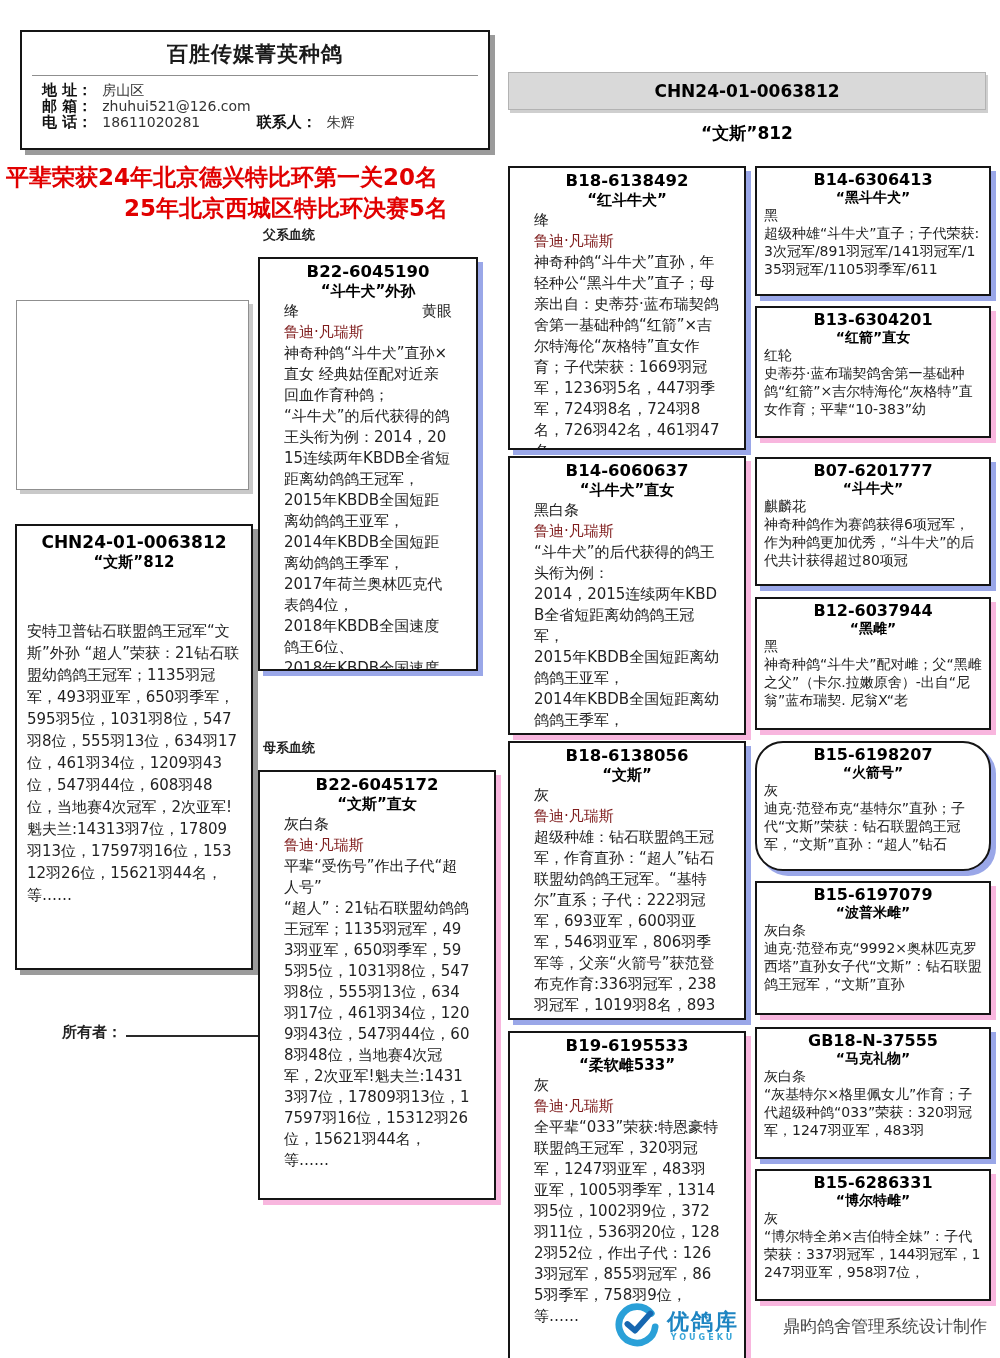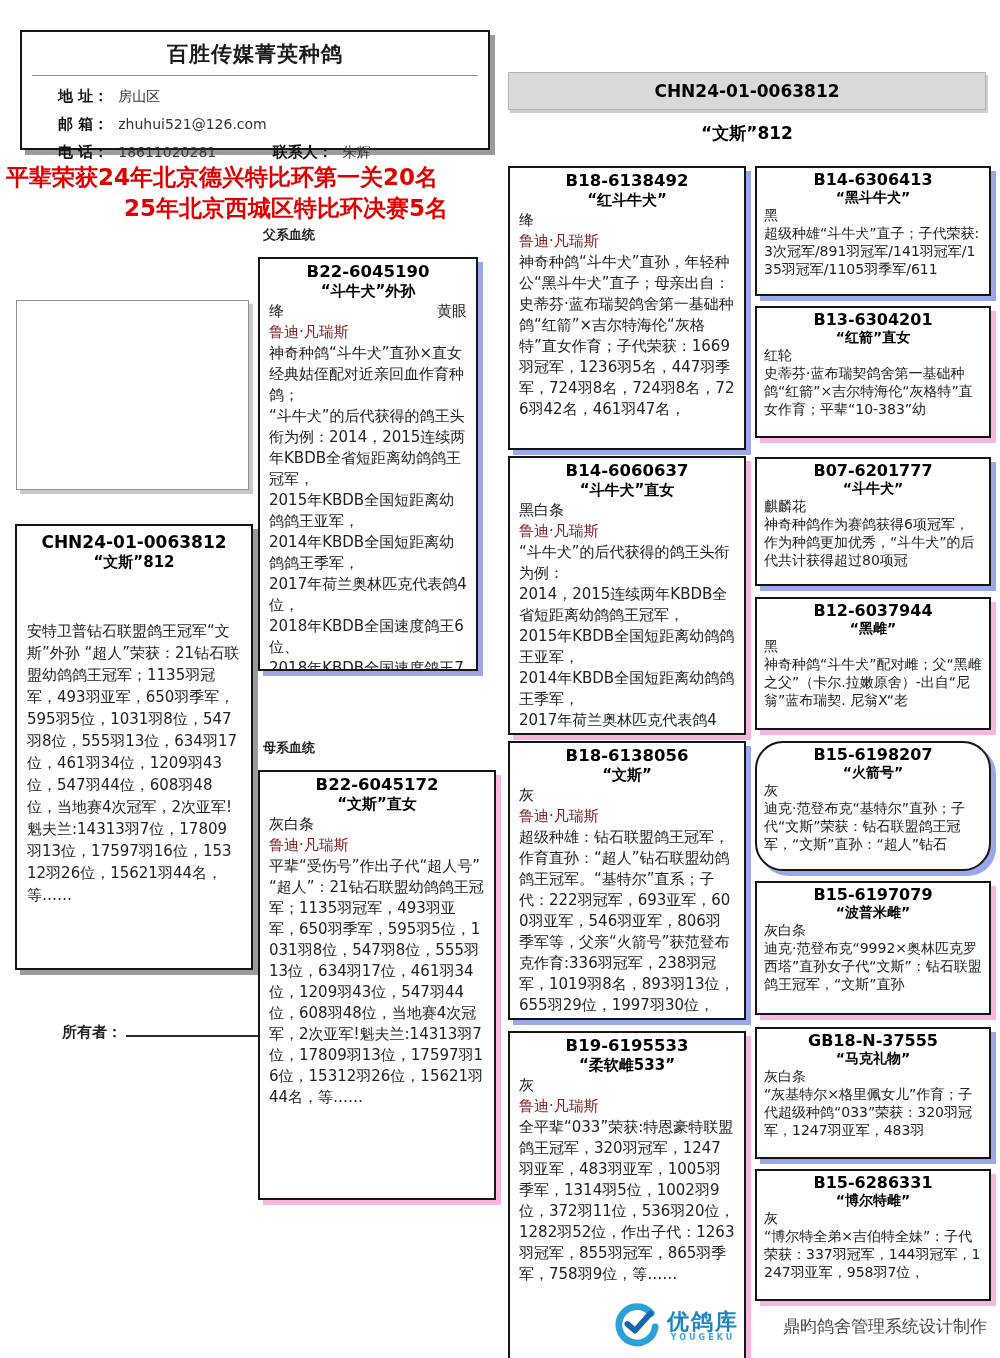--- a/index.html
+++ b/index.html
@@ -4,40 +4,40 @@
 <style>
   html,body{margin:0;padding:0;background:#fff;}
   .page{position:relative;width:1000px;height:1358px;background:#ffffff;
         font-family:"DejaVu Sans",sans-serif;color:#1a1a1a;overflow:hidden;}
 
   
   .loft-card{position:absolute;left:20px;top:30px;width:466px;height:116px;background:#fff;
              border:2px solid #151515;box-shadow:5px 5px 0 #9b9b9b;}
   .loft-title{text-align:center;font-size:21px;font-weight:bold;padding-top:8px;letter-spacing:1px;}
   .loft-divider{border:none;border-top:1px solid #8f8f8f;margin:7px 10px 6px;}
-  .loft-row{padding-left:36px;font-size:14px;line-height:28px;color:#2a2a2a;}
+  .loft-row{padding-left:20px;font-size:14px;line-height:16px;color:#2a2a2a;}
   .loft-row .lbl{font-weight:bold;font-size:15px;color:#111;}
   .loft-row .val{margin-left:10px;color:#333;}
   .contact-lbl{margin-left:52px;}
 
   
   .honors{position:absolute;left:6px;top:162px;width:494px;color:#e10000;
           font-weight:bold;font-size:23px;line-height:31px;}
   .honors .l2{padding-left:118px;}
 
   .section-label{position:absolute;font-size:13px;font-weight:bold;color:#222;}
   #sire-label{left:263px;top:226px;}
   #dam-label{left:263px;top:739px;}
 
   .photo-box{position:absolute;left:16px;top:300px;width:231px;height:188px;
              border:1px solid #8f8f8f;background:#fff;box-shadow:4px 4px 0 #c9c9c9;}
 
   
   .pbox{position:absolute;box-sizing:border-box;background:#fff;border:2px solid #151515;
-        padding:2px 9px 4px;overflow:hidden;font-size:15px;}
+        padding:2px 24px 4px;overflow:hidden;font-size:15px;}
   .pbox.sire{box-shadow:5px 5px 0 #9aa7e8;}
   .pbox.dam{box-shadow:5px 5px 0 #f8b6de;}
   .pbox.gray{box-shadow:5px 5px 0 #9b9b9b;}
   .p-ring{text-align:center;font-weight:bold;font-size:16.5px;line-height:21px;color:#000;}
   .p-name{text-align:center;font-weight:bold;font-size:15px;line-height:19px;color:#000;}
   .p-meta{display:flex;justify-content:space-between;line-height:21px;color:#222;}
   .p-strain{line-height:21px;color:#7f1d1d;}
   .p-details{line-height:21px;color:#222;white-space:pre-wrap;word-break:break-all;}
   .pbox.small{font-size:14px;padding:2px 7px 3px;}
   .pbox.small .p-ring{font-size:16px;line-height:19px;}

